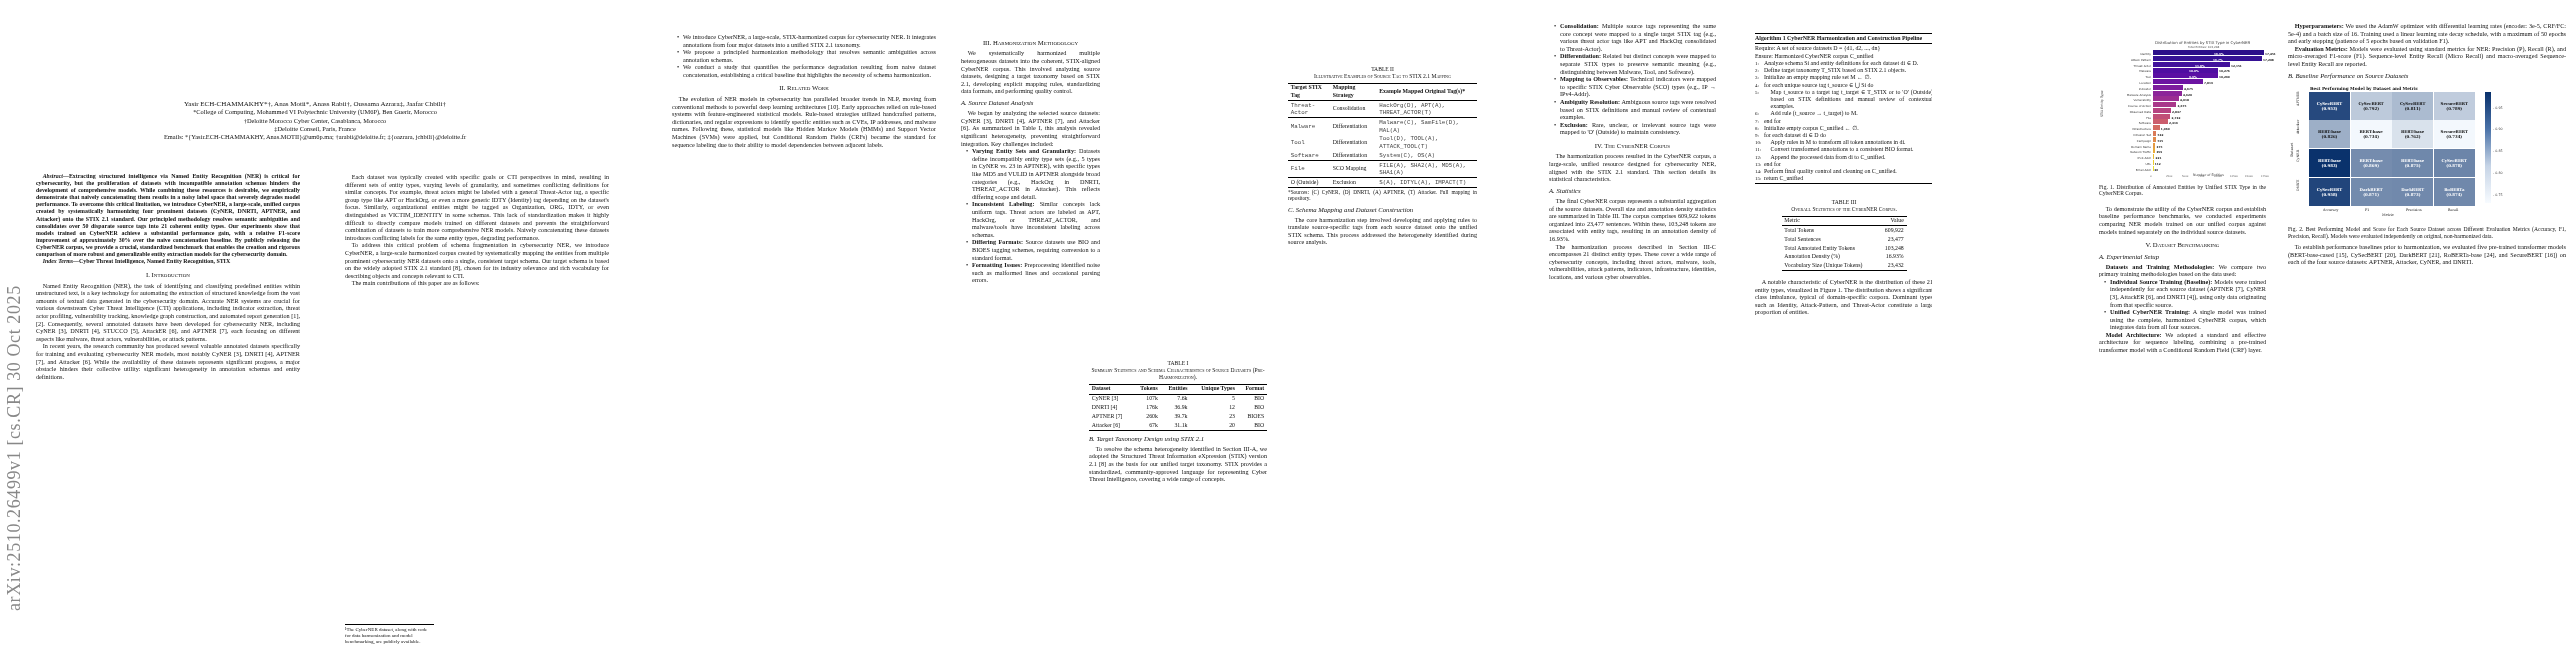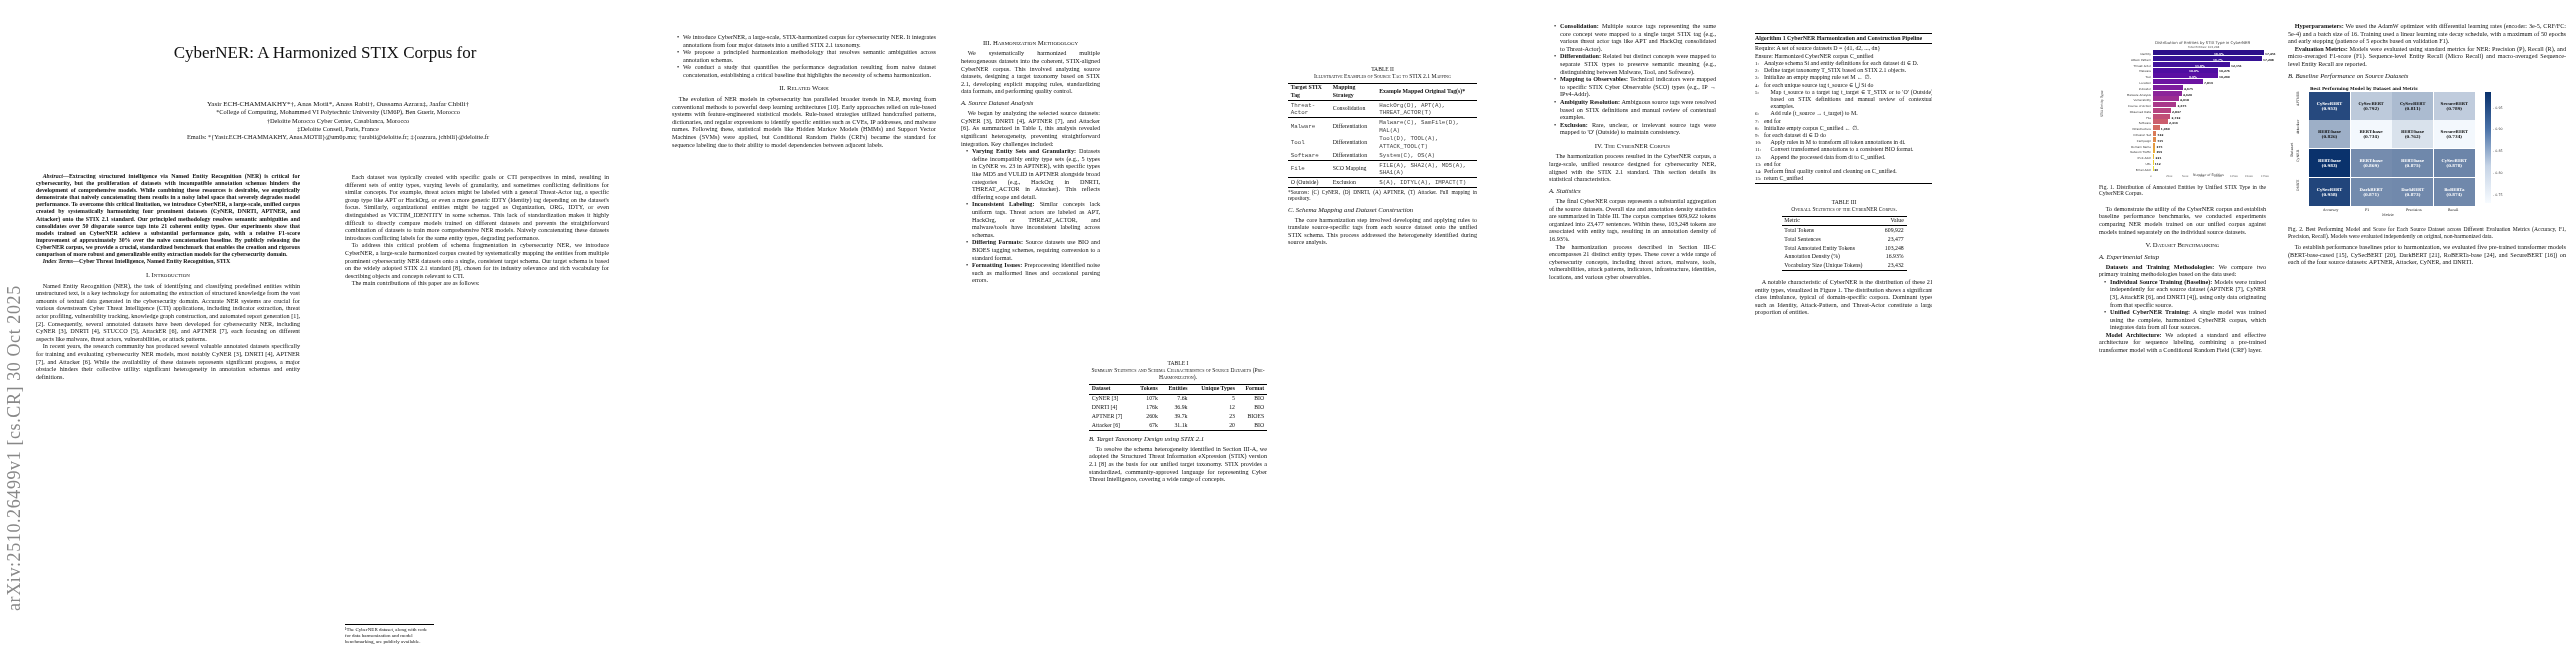--- a/index.html
+++ b/index.html
@@ -7,21 +7,21 @@
 .page{position:absolute;top:0;width:644px;height:667px;background:#fff}
 .col{position:absolute;top:51px;width:264px;font-size:6.2px;line-height:7.6px;text-align:justify;hyphens:auto}
 .p{text-indent:6.7px;margin-bottom:0}
 .mono{font-family:"Liberation Mono","DejaVu Sans Mono",monospace;color:#444}
 .sec{text-align:center;font-variant:small-caps;font-size:6.7px;margin:5.6px 0 3.3px}
 .sub{font-style:italic;font-size:6.7px;margin:4.4px 0 2.2px}
 .bullet{margin-left:11px;position:relative}
 .bullet:before{content:"•";position:absolute;left:-6.1px}
 .arxiv{position:absolute;left:4.4px;top:611px;transform:rotate(-90deg);transform-origin:left top;font-family:"Liberation Serif",serif;font-size:18px;color:#888;white-space:nowrap;letter-spacing:0.6px}
 .title{position:absolute;left:33px;top:43px;width:584px;text-align:center;font-size:17px;line-height:20.6px}
-.authors{position:absolute;left:46px;top:100px;width:584px;text-align:center;font-size:6.4px;line-height:8.3px}
+.authors{position:absolute;left:23px;top:100px;width:584px;text-align:center;font-size:6.4px;line-height:8.3px}
 .abs{font-weight:bold;font-size:5.9px;line-height:7.1px}
 .abs i{font-weight:bold}
 .cap{text-align:center;font-size:5.6px;line-height:6.7px;font-variant:small-caps;margin:4.4px 0 3.3px}
 table{border-collapse:collapse;width:100%;font-size:5.8px}
 th,td{padding:0.6px 2.8px;text-align:left}
 .tbl th{border-bottom:0.6px solid #000;font-weight:bold}
 .tbl{border-top:0.8px solid #000;border-bottom:0.8px solid #000}
 .num{text-align:right}
 .rule td{border-top:0.6px solid #000}
 .algo{border-top:0.8px solid #000;border-bottom:0.6px solid #000;font-size:5.9px;line-height:7.2px;padding:1.1px 0}
@@ -37,21 +37,20 @@
 .bar-pct{position:absolute;top:0.6px;font-size:2.8px;font-weight:bold;color:#fff}
 .heat{display:grid;grid-template-columns:repeat(4,41px);grid-template-rows:repeat(4,28px);gap:0.6px;background:#fff}
 .cell{display:flex;flex-direction:column;justify-content:center;align-items:center;font-family:"DejaVu Serif",serif;font-weight:bold;font-size:3.9px;text-align:center;line-height:5px}
 </style>
 </head>
 <body>
 
 <div class="page" style="left:0">
   <div class="arxiv">arXiv:2510.26499v1  [cs.CR]  30 Oct 2025</div>
   <div class="title">
-    <div>CyberNER: A Harmonized STIX Corpus for</div>
   </div>
   <div class="authors">
     <div style="font-size:7px">Yasir ECH-CHAMMAKHY*†, Anas Motii*, Anass Rabii†, Oussama Azrara‡, Jaafar Chbili†</div>
     <div>*College of Computing, Mohammed VI Polytechnic University (UM6P), Ben Guerir, Morocco</div>
     <div>†Deloitte Morocco Cyber Center, Casablanca, Morocco</div>
     <div>‡Deloitte Conseil, Paris, France</div>
     <div>Emails: *{Yasir.ECH-CHAMMAKHY, Anas.MOTII}@um6p.ma; †arabii@deloitte.fr; ‡{oazrara, jchbili}@deloitte.fr</div>
   </div>
 
   <div class="col" style="left:36px;top:173px">

